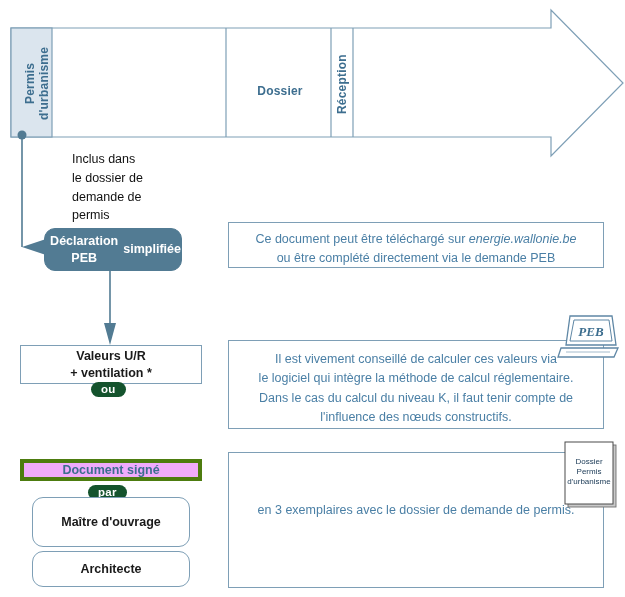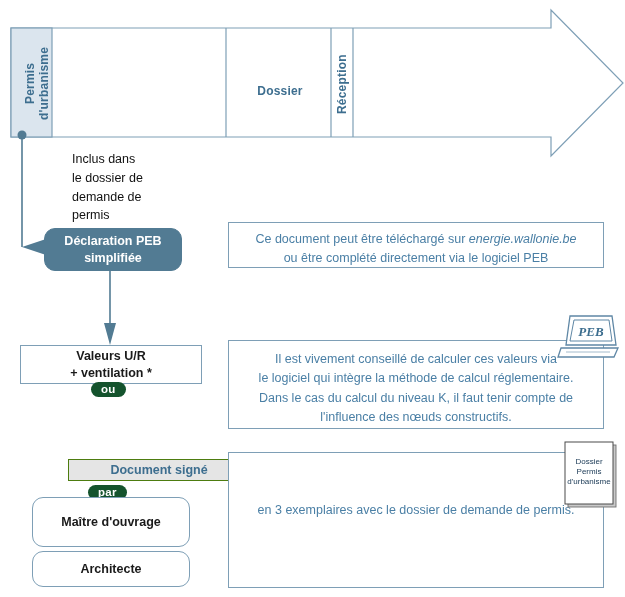--- a/index.html
+++ b/index.html
@@ -13,21 +13,21 @@
   #timeline{left:10px;top:8px;width:615px;height:152px;}
   #timeline svg{display:block;}
 
   .tl-label{position:absolute;color:#3d6e8f;font-weight:bold;font-size:12px;
             letter-spacing:.2px;text-align:center;}
   .tl-vert{writing-mode:vertical-rl;transform:rotate(180deg);white-space:pre;line-height:1.15;}
 
   
   .boxline{border:1px solid #7e9fb6;background:#ffffff;}
   .fill-steel{background:#527b93;border:1px solid #527b93;color:#ffffff;}
-  .fill-pale{background:#e5e5e5;border:1px solid #4d7c0f;color:#3d6e8f;margin-left:48px;}
+  .fill-pale{background:#f0abfc;border:4px solid #4d7c0f;color:#3d6e8f;}
 
   .ctr{display:flex;align-items:center;justify-content:center;text-align:center;}
 
   .b-bold{font-weight:bold;font-size:12.5px;line-height:1.35;}
   .b-dark{color:#1a1a1a;}
   .b-blue{color:#3d6e8f;}
 
   .notetext{color:#4a7fa5;font-size:12.5px;line-height:1.55;text-align:center;}
 
   .plaintext{color:#111;font-size:12.5px;line-height:1.5;margin-left:42px;}
@@ -69,34 +69,34 @@
     <line x1="22" y1="9" x2="22" y2="121" stroke="#527b93" stroke-width="1.6"></line>
     <path d="M 22 121 L 46 113 L 46 129 Z" fill="#527b93"></path>
   </svg>
 
   <div class="abs plaintext" style="left:30px;top:150px;width:120px;white-space:pre-line;">Inclus dans
 le dossier de
 demande de
 permis</div>
 
   <div class="abs fill-steel ctr" style="left:44px;top:228px;width:138px;height:43px;
-       border-radius:11px;flex-direction:column;">
+       border-radius:11px;flex-direction:row;">
     <div class="b-bold" style="color:#fff;">Déclaration PEB</div>
     <div class="b-bold" style="color:#fff;">simplifiée</div>
   </div>
 
   <svg class="abs" style="left:95px;top:271px;width:32px;height:76px;">
     <line x1="15" y1="0" x2="15" y2="54" stroke="#527b93" stroke-width="1.6"></line>
     <path d="M 9 52 L 21 52 L 15 74 Z" fill="#527b93"></path>
   </svg>
 
   <div class="abs boxline" style="left:228px;top:222px;width:376px;height:46px;">
     <div class="notetext" style="padding-top:7px;">
       <span>Ce document peut être téléchargé sur </span><em>energie.wallonie.be</em><br>
-      <span>ou être complété directement via le logiciel PEB</span>
+      <span>ou être complété directement via le demande PEB</span>
     </div>
   </div>
 
   <div class="abs boxline ctr" style="left:20px;top:345px;width:182px;height:39px;flex-direction:column;">
     <div class="b-bold b-dark">Valeurs U/R</div>
     <div class="b-bold b-dark">+ ventilation *</div>
   </div>
 
 
   <div class="badge" style="left:91px;top:382px;">ou</div>

